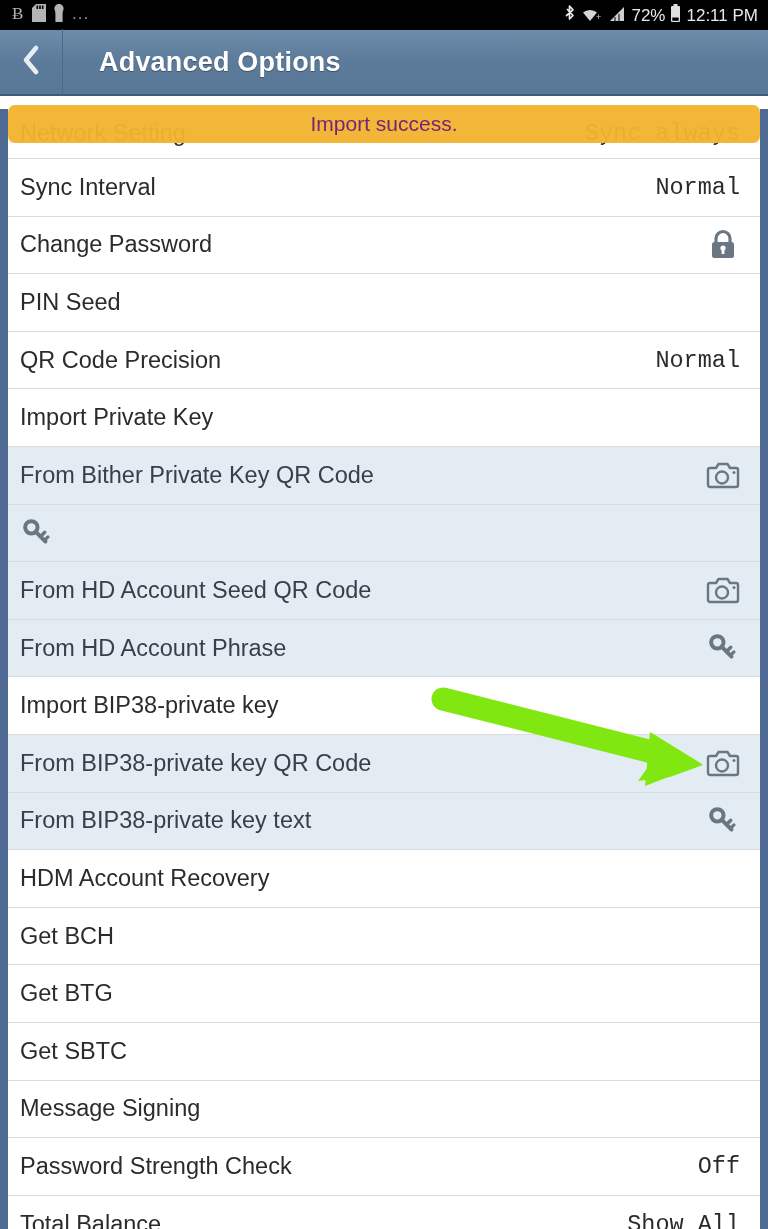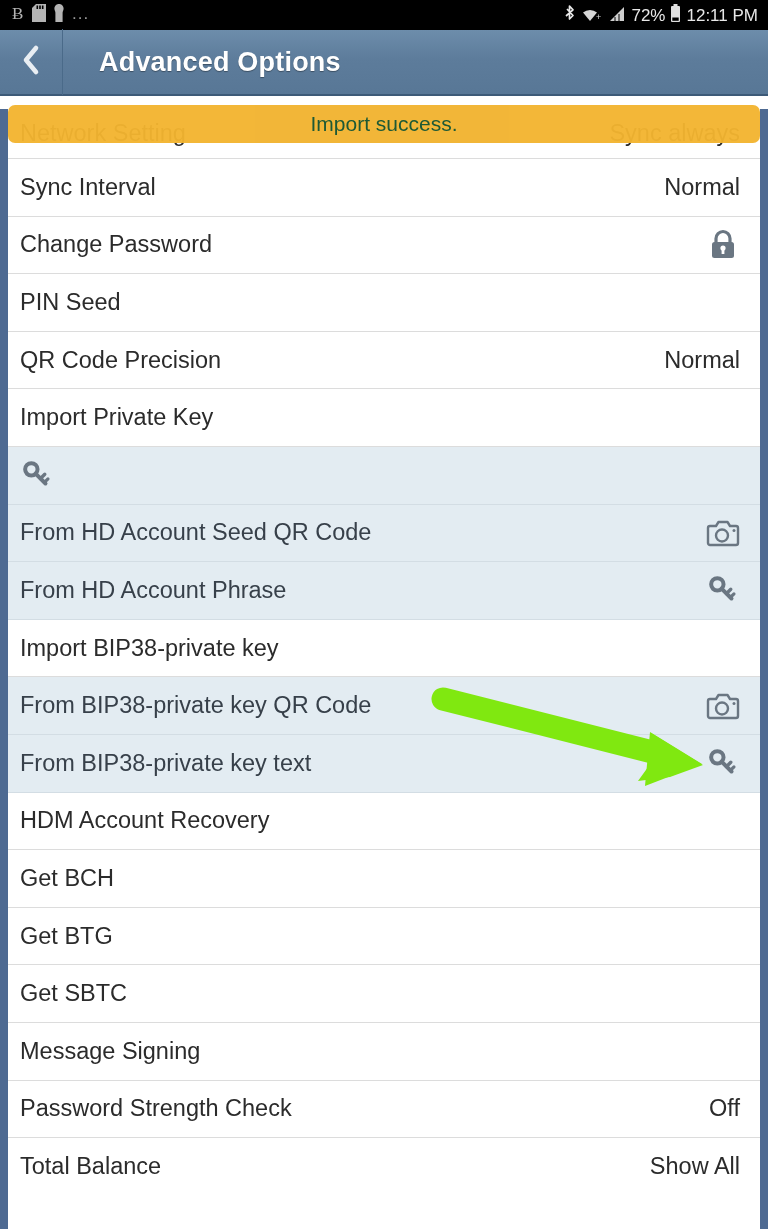--- a/index.html
+++ b/index.html
@@ -121,21 +121,21 @@
   .row-label {
     font-size: 23.5px;
     color: #2b2b2b;
     font-family: "Liberation Sans", sans-serif;
     white-space: nowrap;
   }
   .row.sub .row-label { color: #37404a; }
   .row-value {
     font-size: 23.5px;
     color: #2b2b2b;
-    font-family: Liberation Sans, sans-serif;
+    font-family: Liberation Mono, monospace;
     white-space: nowrap;
   }
   .row-icon {
     display: flex;
     align-items: center;
     justify-content: center;
     width: 34px;
     height: 34px;
   }
   .row.partial-top { height: 50px; border-bottom: 1px solid #dcdcdc; }
@@ -267,20 +267,30 @@
         </div>
         <div class="row">
           <span class="row-label">QR Code Precision</span>
           <span class="row-value">Normal</span>
         </div>
         <div class="row">
           <span class="row-label">Import Private Key</span>
           <span class="row-value"></span>
         </div>
         <div class="row sub">
+          <span class="row-label">From Bither Private Key QR Code</span>
+          <span class="row-icon">
+            <svg width="34" height="34" viewBox="0 0 34 34">
+              <path d="M4 10 H10 L12.5 6 H21.5 L24 10 H30 A2 2 0 0 1 32 12 V27 A2 2 0 0 1 30 29 H4 A2 2 0 0 1 2 27 V12 A2 2 0 0 1 4 10 Z" fill="none" stroke="#6a7682" stroke-width="2.4" stroke-linejoin="round"></path>
+              <circle cx="16" cy="19.5" r="6" fill="none" stroke="#6a7682" stroke-width="2.4"></circle>
+              <circle cx="28" cy="14.5" r="1.5" fill="#6a7682"></circle>
+            </svg>
+          </span>
+        </div>
+        <div class="row sub">
           <span class="row-icon">
             <svg width="34" height="34" viewBox="0 0 34 34">
               <g transform="rotate(-45 17 17)">
                 <circle cx="17" cy="9" r="6.2" fill="none" stroke="#6a7682" stroke-width="4"></circle>
                 <path d="M17 15 V29" stroke="#6a7682" stroke-width="4" stroke-linecap="round"></path>
                 <path d="M17 22 H23" stroke="#6a7682" stroke-width="3.4" stroke-linecap="round"></path>
                 <path d="M17 27.5 H22" stroke="#6a7682" stroke-width="3.2" stroke-linecap="round"></path>
               </g>
             </svg>
           </span>
@@ -360,21 +370,21 @@
           <span class="row-value">Off</span>
         </div>
         <div class="row partial-bottom">
           <span class="row-label">Total Balance</span>
           <span class="row-value">Show All</span>
         </div>
       </div>
   </div>
 
   <div id="toast" style="background: rgb(242, 180, 48);">
-    <span id="toast-text" style="color: #14532d;">Import success.</span>
+    <span id="toast-text" style="color: #701a75;">Import success.</span>
   </div>
 
   <svg id="arrow-overlay" viewBox="0 0 768 1229">
     <g>
       <line id="arrow-shaft" x1="443" y1="699" x2="660" y2="754" stroke="#80e810" stroke-width="23" stroke-linecap="round"></line>
       <polygon id="arrow-head" points="703,765 651,733 656,756 638,781 670,777" fill="#80e810"></polygon>
       <polygon id="arrow-head2" points="702,764 650,732 645,786" fill="#80e810"></polygon>
     </g>
   </svg>
 

